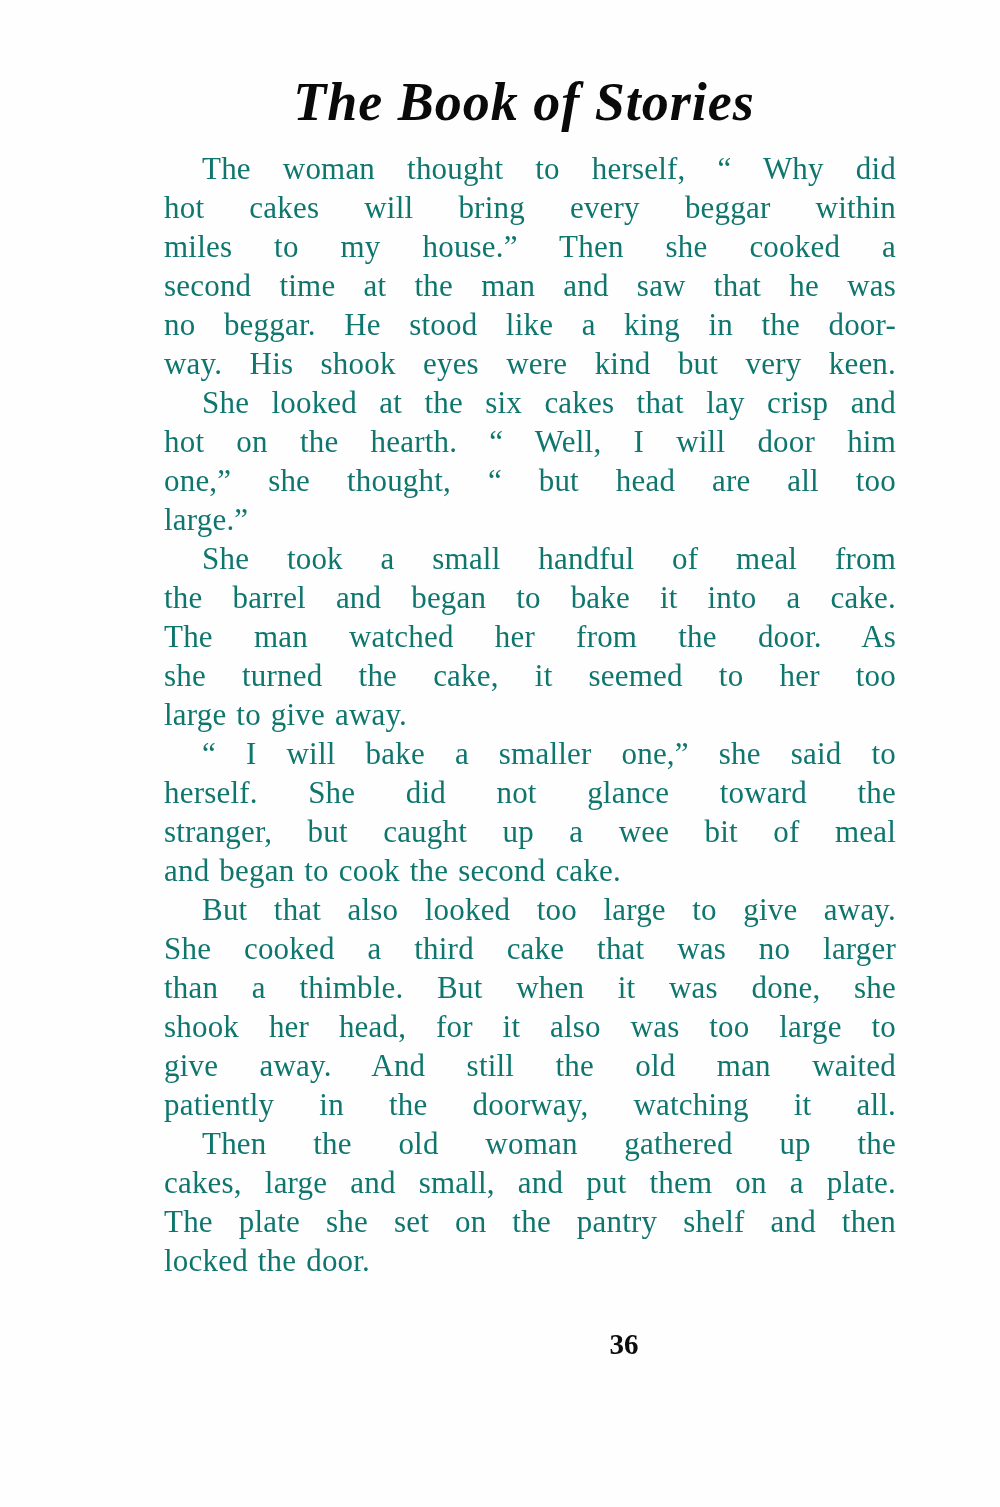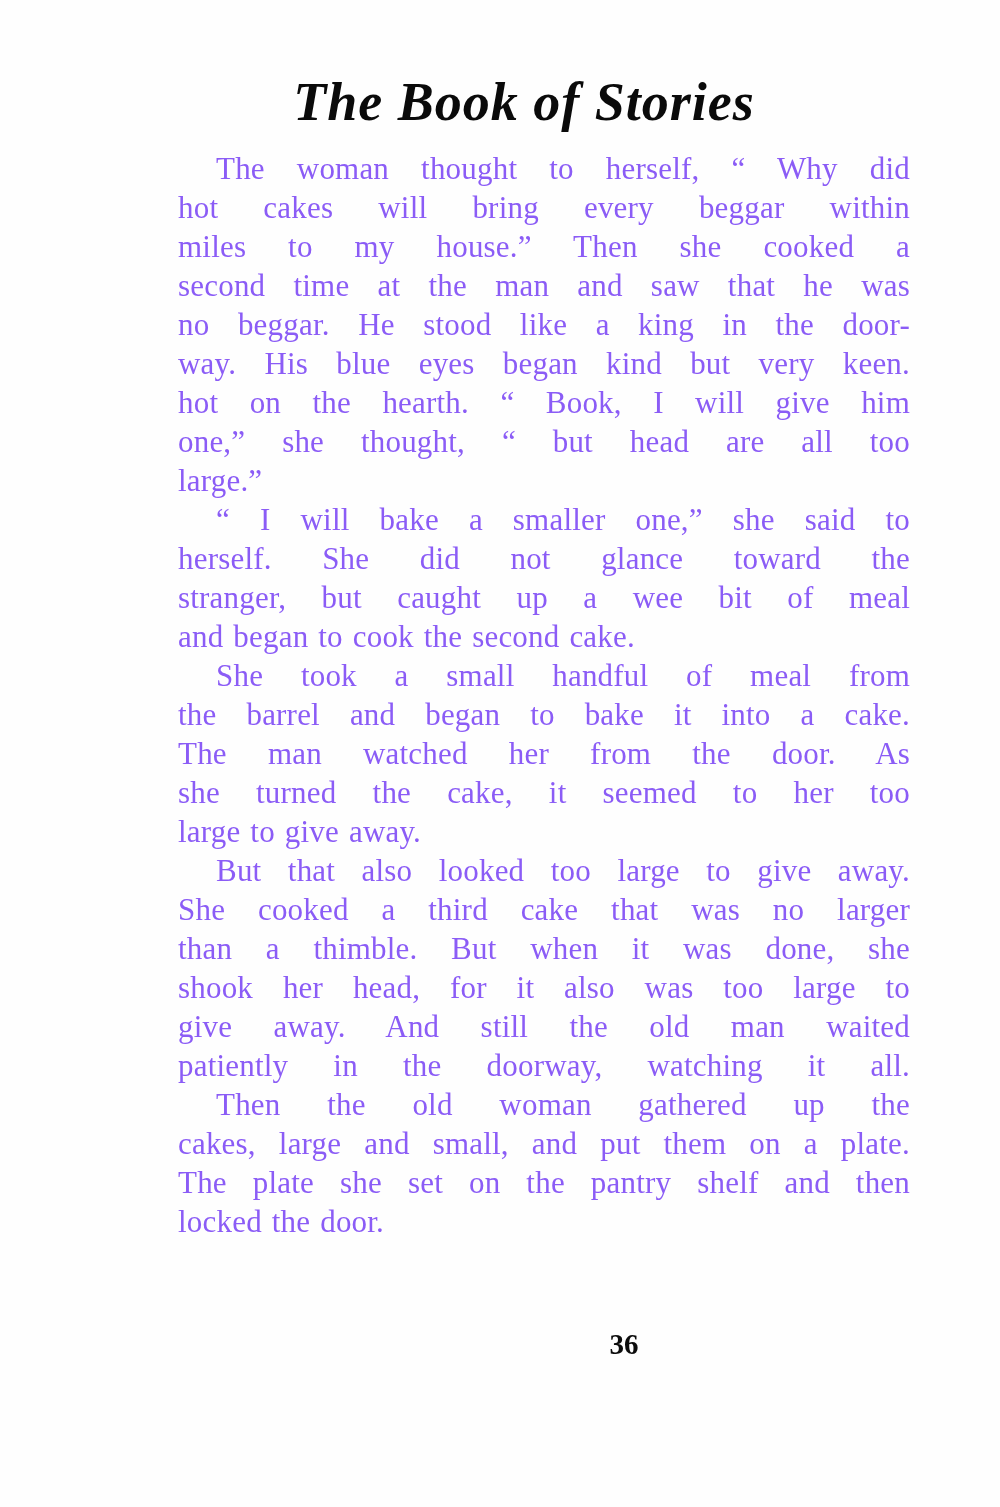--- a/index.html
+++ b/index.html
@@ -29,28 +29,28 @@
     font-family: "Liberation Serif", serif;
     font-style: italic;
     font-weight: bold;
     font-size: 54px;
     line-height: 64px;
     letter-spacing: 1px;
     color: #0a0a0a;
   }
   .text-block {
     position: absolute;
-    left: 178px;
+    left: 164px;
     top: 149px;
     width: 732px;
     font-size: 31px;
     line-height: 39px;
     letter-spacing: 0.2px;
     word-spacing: 2px;
-    color: #8b5cf6;
+    color: #0f766e;
   }
   .paragraph {
     margin: 0;
     padding: 0;
   }
   .line {
     text-align: justify;
     text-align-last: justify;
     min-height: 39px;
   }
@@ -80,39 +80,40 @@
 <div class="page">
   <h1 class="running-title">The Book of Stories</h1>
 
   <div class="text-block" id="text-block">
       <div class="paragraph">
         <div class="line indent">The woman thought to herself, “ Why did</div>
         <div class="line">hot cakes will bring every beggar within</div>
         <div class="line">miles to my house.”  Then she cooked a</div>
         <div class="line">second time at the man and saw that he was</div>
         <div class="line">no beggar.  He stood like a king in the door-</div>
-        <div class="line">way.  His blue eyes began kind but very keen.</div>
+        <div class="line">way.  His shook eyes were kind but very keen.</div>
       </div>
       <div class="paragraph">
-        <div class="line">hot on the hearth.  “ Book, I will give him</div>
+        <div class="line indent">She looked at the six cakes that lay crisp and</div>
+        <div class="line">hot on the hearth.  “ Well, I will door him</div>
         <div class="line">one,” she thought, “ but head are all too</div>
         <div class="line no-just">large.”</div>
-      </div>
-      <div class="paragraph">
-        <div class="line indent">“ I will bake a smaller one,” she said to</div>
-        <div class="line">herself.  She did not glance toward the</div>
-        <div class="line">stranger, but caught up a wee bit of meal</div>
-        <div class="line no-just">and began to cook the second cake.</div>
       </div>
       <div class="paragraph">
         <div class="line indent">She took a small handful of meal from</div>
         <div class="line">the barrel and began to bake it into a cake.</div>
         <div class="line">The  man watched her from the door.  As</div>
         <div class="line">she turned the cake, it seemed to her too</div>
         <div class="line no-just">large to give away.</div>
+      </div>
+      <div class="paragraph">
+        <div class="line indent">“ I will bake a smaller one,” she said to</div>
+        <div class="line">herself.  She did not glance toward the</div>
+        <div class="line">stranger, but caught up a wee bit of meal</div>
+        <div class="line no-just">and began to cook the second cake.</div>
       </div>
       <div class="paragraph">
         <div class="line indent">But that also looked too large to give away.</div>
         <div class="line">She cooked a third cake that was no larger</div>
         <div class="line">than a thimble.  But when it was done, she</div>
         <div class="line">shook her head, for it also was too large to</div>
         <div class="line">give away.  And still the old man waited</div>
         <div class="line">patiently in the doorway, watching it all.</div>
       </div>
       <div class="paragraph">

